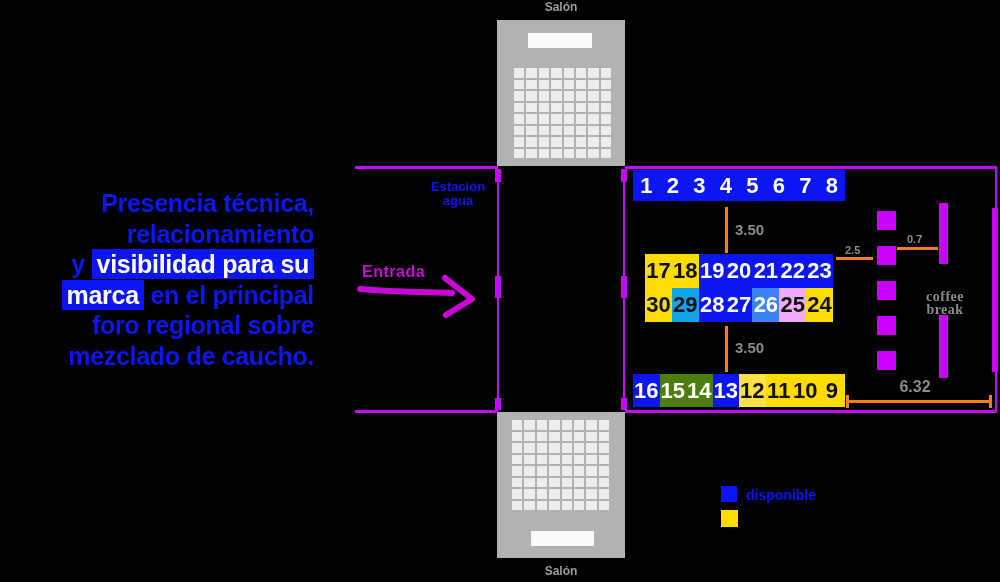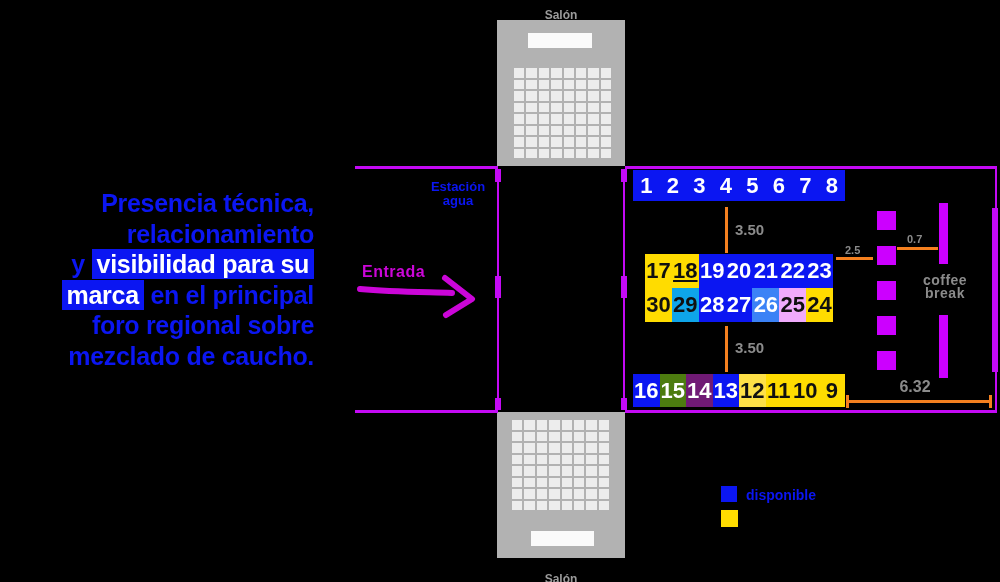--- a/index.html
+++ b/index.html
@@ -9,21 +9,21 @@
 
   
   .headline{left:0;top:188px;width:322px;text-align:right;padding-right:8px;
     box-sizing:border-box;font-weight:800;font-size:25px;line-height:30.5px;
     color:#0b16f2;letter-spacing:-0.3px;}
   .hl{background:#0b16f2;color:#fff;padding:1px 5px;}
 
   
   .salon{background:#b2b2b2;width:128px;height:146px;}
   .salon-label{width:128px;text-align:center;color:#9b9b9b;
-    font-size:12px;font-weight:bold;margin-top:8px;}
+    font-size:12px;font-weight:bold;}
   .stage{position:absolute;background:#fafafa;}
   .salon-grid{position:absolute;display:grid;
     grid-template-columns:repeat(8,1fr);grid-template-rows:repeat(8,1fr);
     gap:2px;}
   .salon-grid div{background:#ededed;}
 
   
   .wall{background:#c40af5;}
   .mag{background:#cc00ff;}
 
@@ -231,40 +231,40 @@
     <div class="booth-cell" style="background: rgb(11, 22, 242); color: rgb(255, 255, 255);">2</div>
     <div class="booth-cell" style="background: rgb(11, 22, 242); color: rgb(255, 255, 255);">3</div>
     <div class="booth-cell" style="background: rgb(11, 22, 242); color: rgb(255, 255, 255);">4</div>
     <div class="booth-cell" style="background: rgb(11, 22, 242); color: rgb(255, 255, 255);">5</div>
     <div class="booth-cell" style="background: rgb(11, 22, 242); color: rgb(255, 255, 255);">6</div>
     <div class="booth-cell" style="background: rgb(11, 22, 242); color: rgb(255, 255, 255);">7</div>
     <div class="booth-cell" style="background: rgb(11, 22, 242); color: rgb(255, 255, 255);">8</div>
   </div>
 <div class="abs booth-row" style="left:645px;top:254px;width:188px;height:34px;font-size:23px;">
     <div class="booth-cell" style="background: rgb(255, 220, 0); color: rgb(16, 16, 16);">17</div>
-    <div class="booth-cell" style="background: rgb(255, 220, 0); color: rgb(16, 16, 16); text-decoration: underline;">18</div>
+    <div class="booth-cell" style="background: rgb(255, 220, 0); color: rgb(16, 16, 16);">18</div>
     <div class="booth-cell" style="background: rgb(11, 22, 242); color: rgb(255, 255, 255);">19</div>
     <div class="booth-cell" style="background: rgb(11, 22, 242); color: rgb(255, 255, 255);">20</div>
     <div class="booth-cell" style="background: rgb(11, 22, 242); color: rgb(255, 255, 255);">21</div>
     <div class="booth-cell" style="background: rgb(11, 22, 242); color: rgb(255, 255, 255);">22</div>
     <div class="booth-cell" style="background: rgb(11, 22, 242); color: rgb(255, 255, 255);">23</div>
   </div>
 <div class="abs booth-row" style="left:645px;top:288px;width:188px;height:34px;font-size:23px;">
     <div class="booth-cell" style="background: rgb(255, 220, 0); color: rgb(16, 16, 16);">30</div>
     <div class="booth-cell" style="background: #0ea5e9; color: rgb(16, 16, 16);">29</div>
     <div class="booth-cell" style="background: rgb(11, 22, 242); color: rgb(255, 255, 255);">28</div>
     <div class="booth-cell" style="background: rgb(11, 22, 242); color: rgb(255, 255, 255);">27</div>
     <div class="booth-cell" style="background: #3b82f6; color: rgb(255, 255, 255);">26</div>
     <div class="booth-cell" style="background: #f0abfc; color: rgb(16, 16, 16);">25</div>
     <div class="booth-cell" style="background: rgb(255, 220, 0); color: rgb(16, 16, 16);">24</div>
   </div>
 <div class="abs booth-row" style="left:633px;top:374px;width:212px;height:33px;font-size:21px;justify-content:flex-end;">
     <div class="booth-cell" style="background: rgb(11, 22, 242); color: rgb(255, 255, 255);">16</div>
     <div class="booth-cell" style="background: #4d7c0f; color: rgb(255, 255, 255);">15</div>
-    <div class="booth-cell" style="background: #701a75; color: rgb(255, 255, 255);">14</div>
+    <div class="booth-cell" style="background: #4d7c0f; color: rgb(255, 255, 255);">14</div>
     <div class="booth-cell" style="background: rgb(11, 22, 242); color: rgb(255, 255, 255);">13</div>
     <div class="booth-cell" style="background: #fde047; color: rgb(16, 16, 16);">12</div>
     <div class="booth-cell" style="background: rgb(255, 220, 0); color: rgb(16, 16, 16);">11</div>
     <div class="booth-cell" style="background: rgb(255, 220, 0); color: rgb(16, 16, 16);">10</div>
     <div class="booth-cell" style="background: rgb(255, 220, 0); color: rgb(16, 16, 16);">9</div>
   </div>
 
 <div class="abs dim-line" style="left:725px;top:207px;width:3px;height:46px;"></div>
 <div class="abs dim-gray" style="left:735px;top:221px;font-size:15px;">3.50</div>
 
@@ -282,20 +282,20 @@
 <div class="abs dim-line" style="left:989px;top:395px;width:3px;height:13px;"></div>
 <div class="abs dim-gray" style="left:885px;top:378px;width:60px;text-align:center;font-size:16px;">6.32</div>
 
 <div class="abs mag" style="left:877px;top:211px;width:19px;height:19px;"></div>
 <div class="abs mag" style="left:877px;top:246px;width:19px;height:19px;"></div>
 <div class="abs mag" style="left:877px;top:281px;width:19px;height:19px;"></div>
 <div class="abs mag" style="left:877px;top:316px;width:19px;height:19px;"></div>
 <div class="abs mag" style="left:877px;top:351px;width:19px;height:19px;"></div>
 <div class="abs mag" style="left:939px;top:203px;width:9px;height:61px;"></div>
 <div class="abs mag" style="left:939px;top:315px;width:9px;height:63px;"></div>
-<div class="abs coffee" style="left:912px;top:274px;">
+<div class="abs coffee" style="left:912px;top:290px;font-family:Liberation Serif, serif;">
   <div>coffee</div>
     <div>break</div>
 </div>
 
 <div class="abs" style="left: 721px; top: 486px; width: 16px; height: 16px; background: rgb(11, 22, 242);"></div>
 <div class="abs legend-label" style="left:746px;top:487px;">disponible</div>
 <div class="abs" style="left: 721px; top: 510px; width: 17px; height: 17px; background: rgb(255, 220, 0);"></div>
 
 </body></html>

